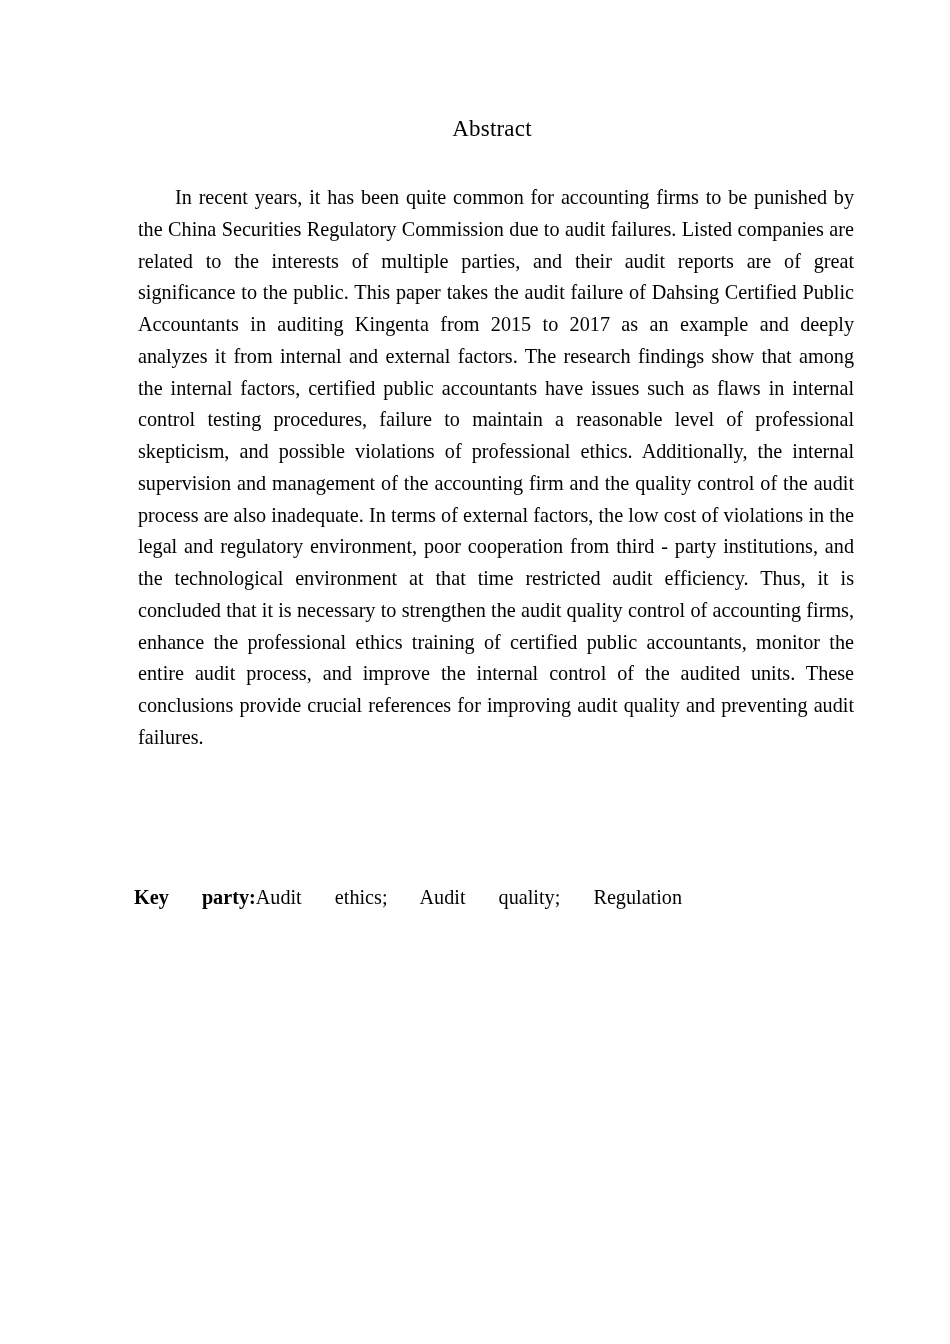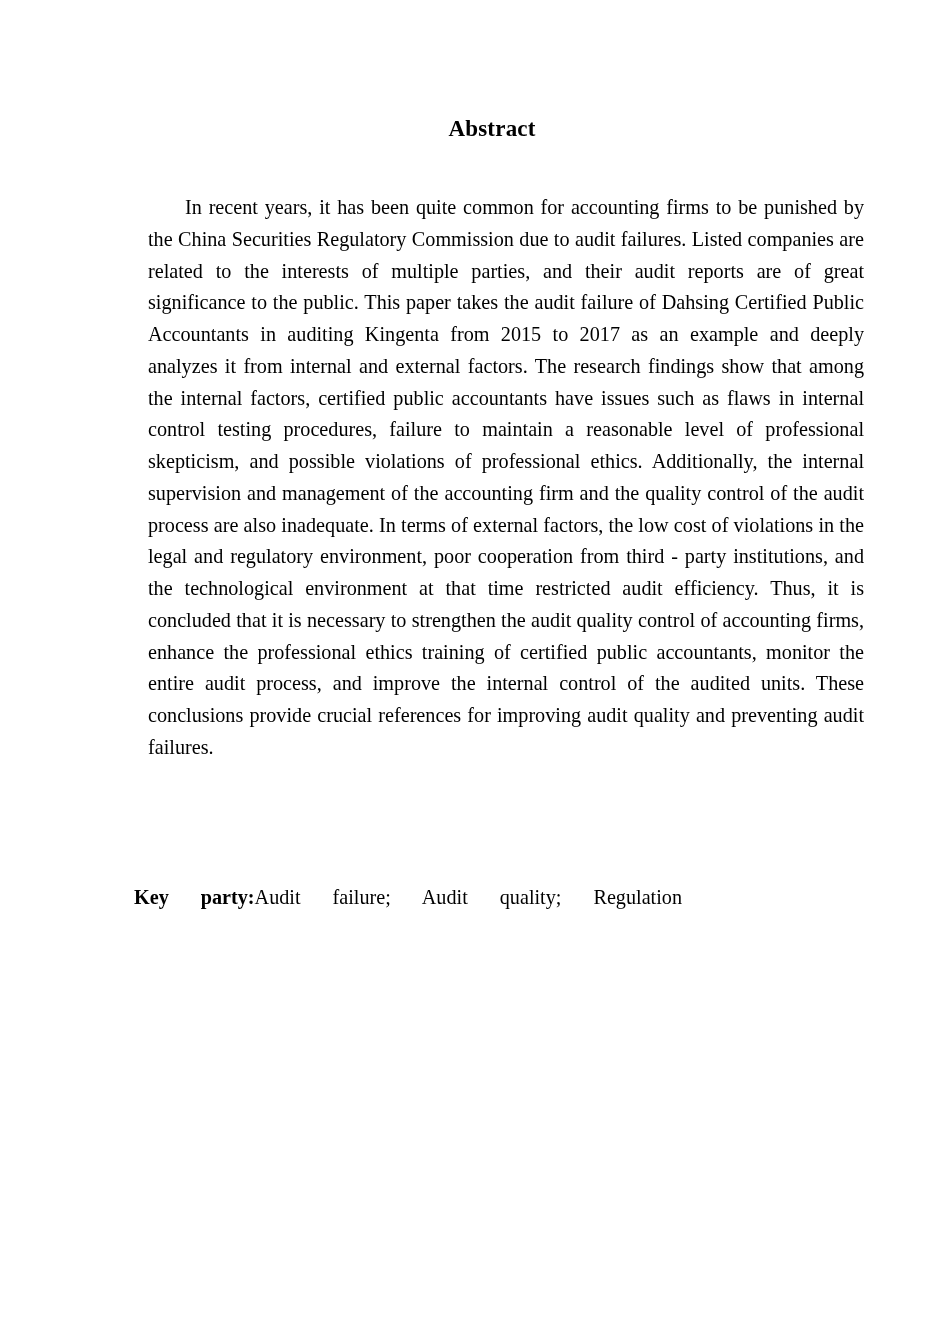--- a/index.html
+++ b/index.html
@@ -28,21 +28,21 @@
   
   .content {
     position: absolute;
     left: 134px;
     top: 0;
     width: 716px;
   }
 
   .doc-title {
     font-size: 23px;
-    font-weight: bold;
+    font-weight: normal;
     text-align: center;
     letter-spacing: 0.2px;
     margin: 0;
     padding: 0;
     position: absolute;
     top: 114px;
     left: 0;
     width: 716px;
     line-height: 30px;
   }
@@ -50,21 +50,21 @@
   .abstract-body {
     position: absolute;
     top: 178px;
     left: 0;
     width: 716px;
     font-size: 20.2px;
     line-height: 31.75px;
     text-align: justify;
     text-justify: inter-word;
     text-indent: 37px;
-    margin: 14px;
+    margin: 4px;
     padding: 0;
     hyphens: none;
     word-spacing: 0.1px;
   }
 
   .keywords-line {
     position: absolute;
     top: 882px;
     left: 0;
     width: 548px;
@@ -91,16 +91,16 @@
 <body>
 
 <div class="page">
 
   <div class="content">
 
     <h1 class="doc-title">Abstract</h1>
 
     <p class="abstract-body">In recent years, it has been quite common for accounting firms to be punished by the China Securities Regulatory Commission due to audit failures. Listed companies are related to the interests of multiple parties, and their audit reports are of great significance to the public. This paper takes the audit failure of Dahsing Certified Public Accountants in auditing Kingenta from 2015 to 2017 as an example and deeply analyzes it from internal and external factors. The research findings show that among the internal factors, certified public accountants have issues such as flaws in internal control testing procedures, failure to maintain a reasonable level of professional skepticism, and possible violations of professional ethics. Additionally, the internal supervision and management of the accounting firm and the quality control of the audit process are also inadequate. In terms of external factors, the low cost of violations in the legal and regulatory environment, poor cooperation from third - party institutions, and the technological environment at that time restricted audit efficiency. Thus, it is concluded that it is necessary to strengthen the audit quality control of accounting firms, enhance the professional ethics training of certified public accountants, monitor the entire audit process, and improve the internal control of the audited units. These conclusions provide crucial references for improving audit quality and preventing audit failures.</p>
 
-    <p class="keywords-line"><span class="kw-label">Key party:</span><span>Audit failure; Audit quality; Regulation</span></p>
+    <p class="keywords-line"><span class="kw-label">Key party:</span><span>Audit ethics; Audit quality; Regulation</span></p>
 
   </div>
 </div>
 
 </body></html>

